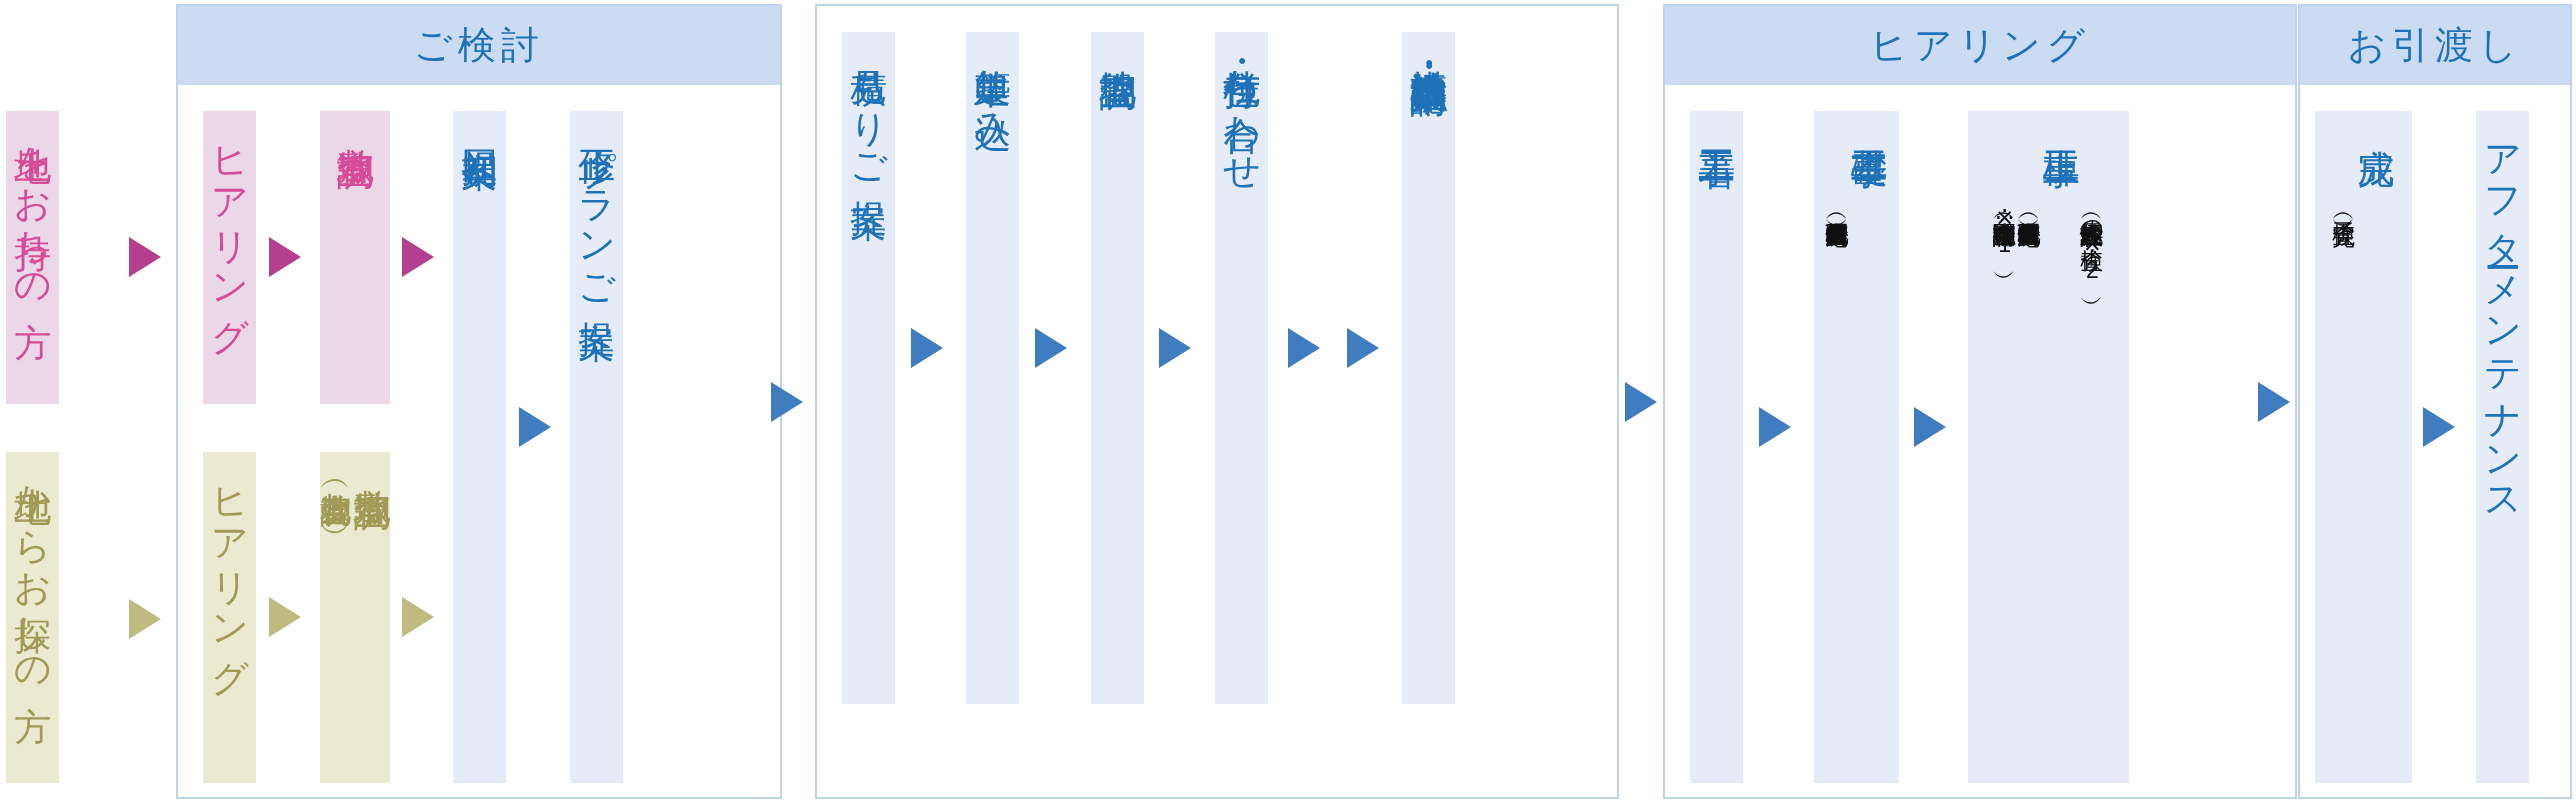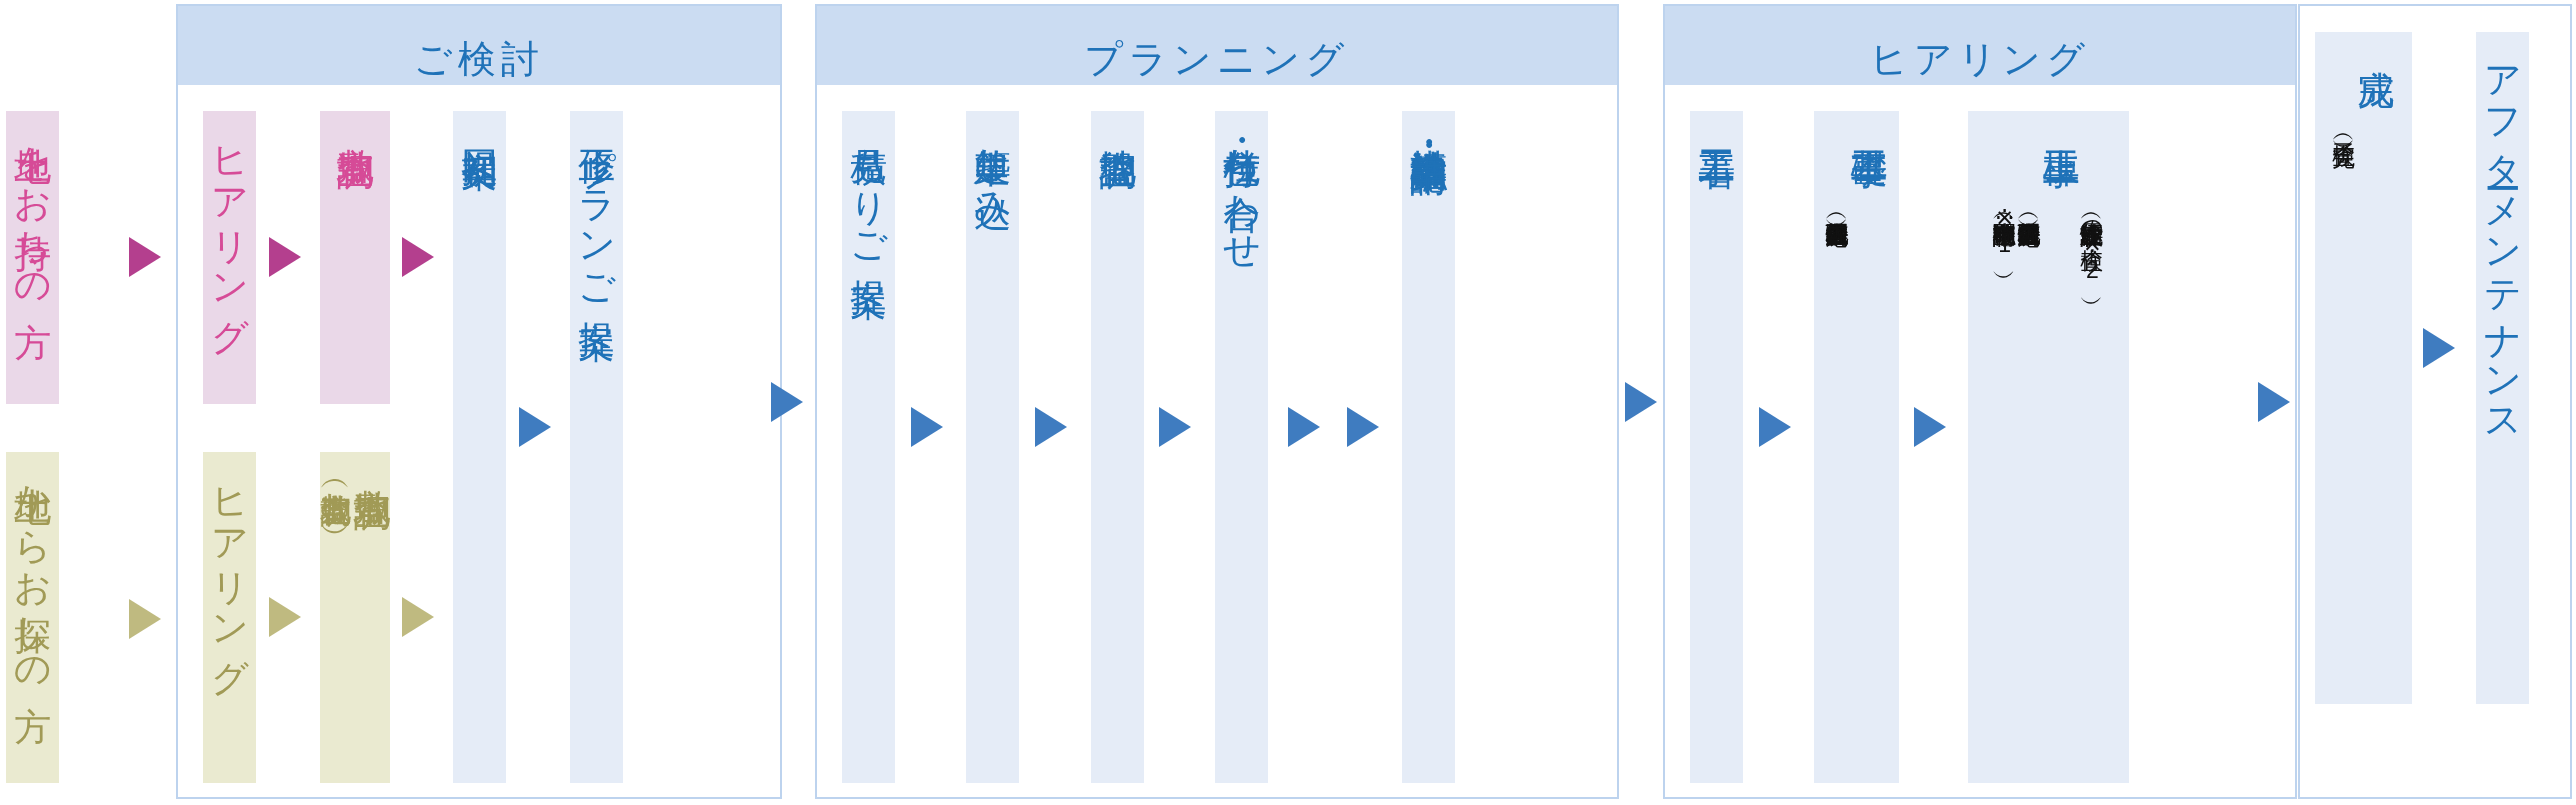--- a/index.html
+++ b/index.html
@@ -53,21 +53,21 @@
   
   .section{
     position:absolute;top:4.4px;height:795px;
     border:2.2px solid #bdd3ee;
     box-sizing:border-box;
     background:#ffffff;
   }
   .section-header{
     height:79px;
     background:#cbdcf2;
-    display:flex;align-items:flex-end;justify-content:center;
+    display:flex;align-items:center;justify-content:center;
     box-sizing:border-box;
   }
   .section-header .htext{
     font-size:38px;color:#1f72b8;letter-spacing:.14em;
     white-space:nowrap;
   }
   .section-body{
     position:relative;
     height:711px;
   }
@@ -175,23 +175,20 @@
       <div class="arrow" style="left:341px;top:322px;"></div>
       <div class="step blue" style="left:392px;top:26px;width:53px;height:672px;">
         <span class="vtext">修正プランご提案</span>
       </div>
     </div>
   </div>
 
   <div class="sec-arrow" style="left:771px;top:382px;"></div>
 
   <div class="section" style="left:815px;width:804px;">
-    <div class="section-header">
-      <span class="htext">プランニング</span>
-    </div>
     <div class="section-body">
 
       <div class="step blue" style="left:25px;top:26px;width:53px;height:672px;">
         <span class="vtext">見積もりご提案</span>
       </div>
       <div class="arrow" style="left:94px;top:322px;"></div>
 
       <div class="step blue" style="left:149px;top:26px;width:53px;height:672px;">
         <span class="vtext">建築申し込み</span>
       </div>
@@ -244,20 +241,23 @@
         </span>
       </div>
 
       <div style="position:absolute;left:464px;top:26px;width:0;height:0;overflow:visible;"></div>
     </div>
   </div>
 
   <div class="sec-arrow" style="left:2258px;top:382px;"></div>
 
   <div class="section" style="left:2298px;width:274px;">
+    <div class="section-header">
+      <span class="htext">お引渡し</span>
+    </div>
     <div class="section-body">
 
       <div class="step blue" style="left:14.6px;top:26px;width:97px;height:672px;padding-top:0;">
         <span class="notewrap">
           <span class="vtext main">完成</span>
           <span class="vtext note shift">（完了検査）</span>
         </span>
       </div>
       <div class="arrow" style="left:123px;top:322px;"></div>
 

